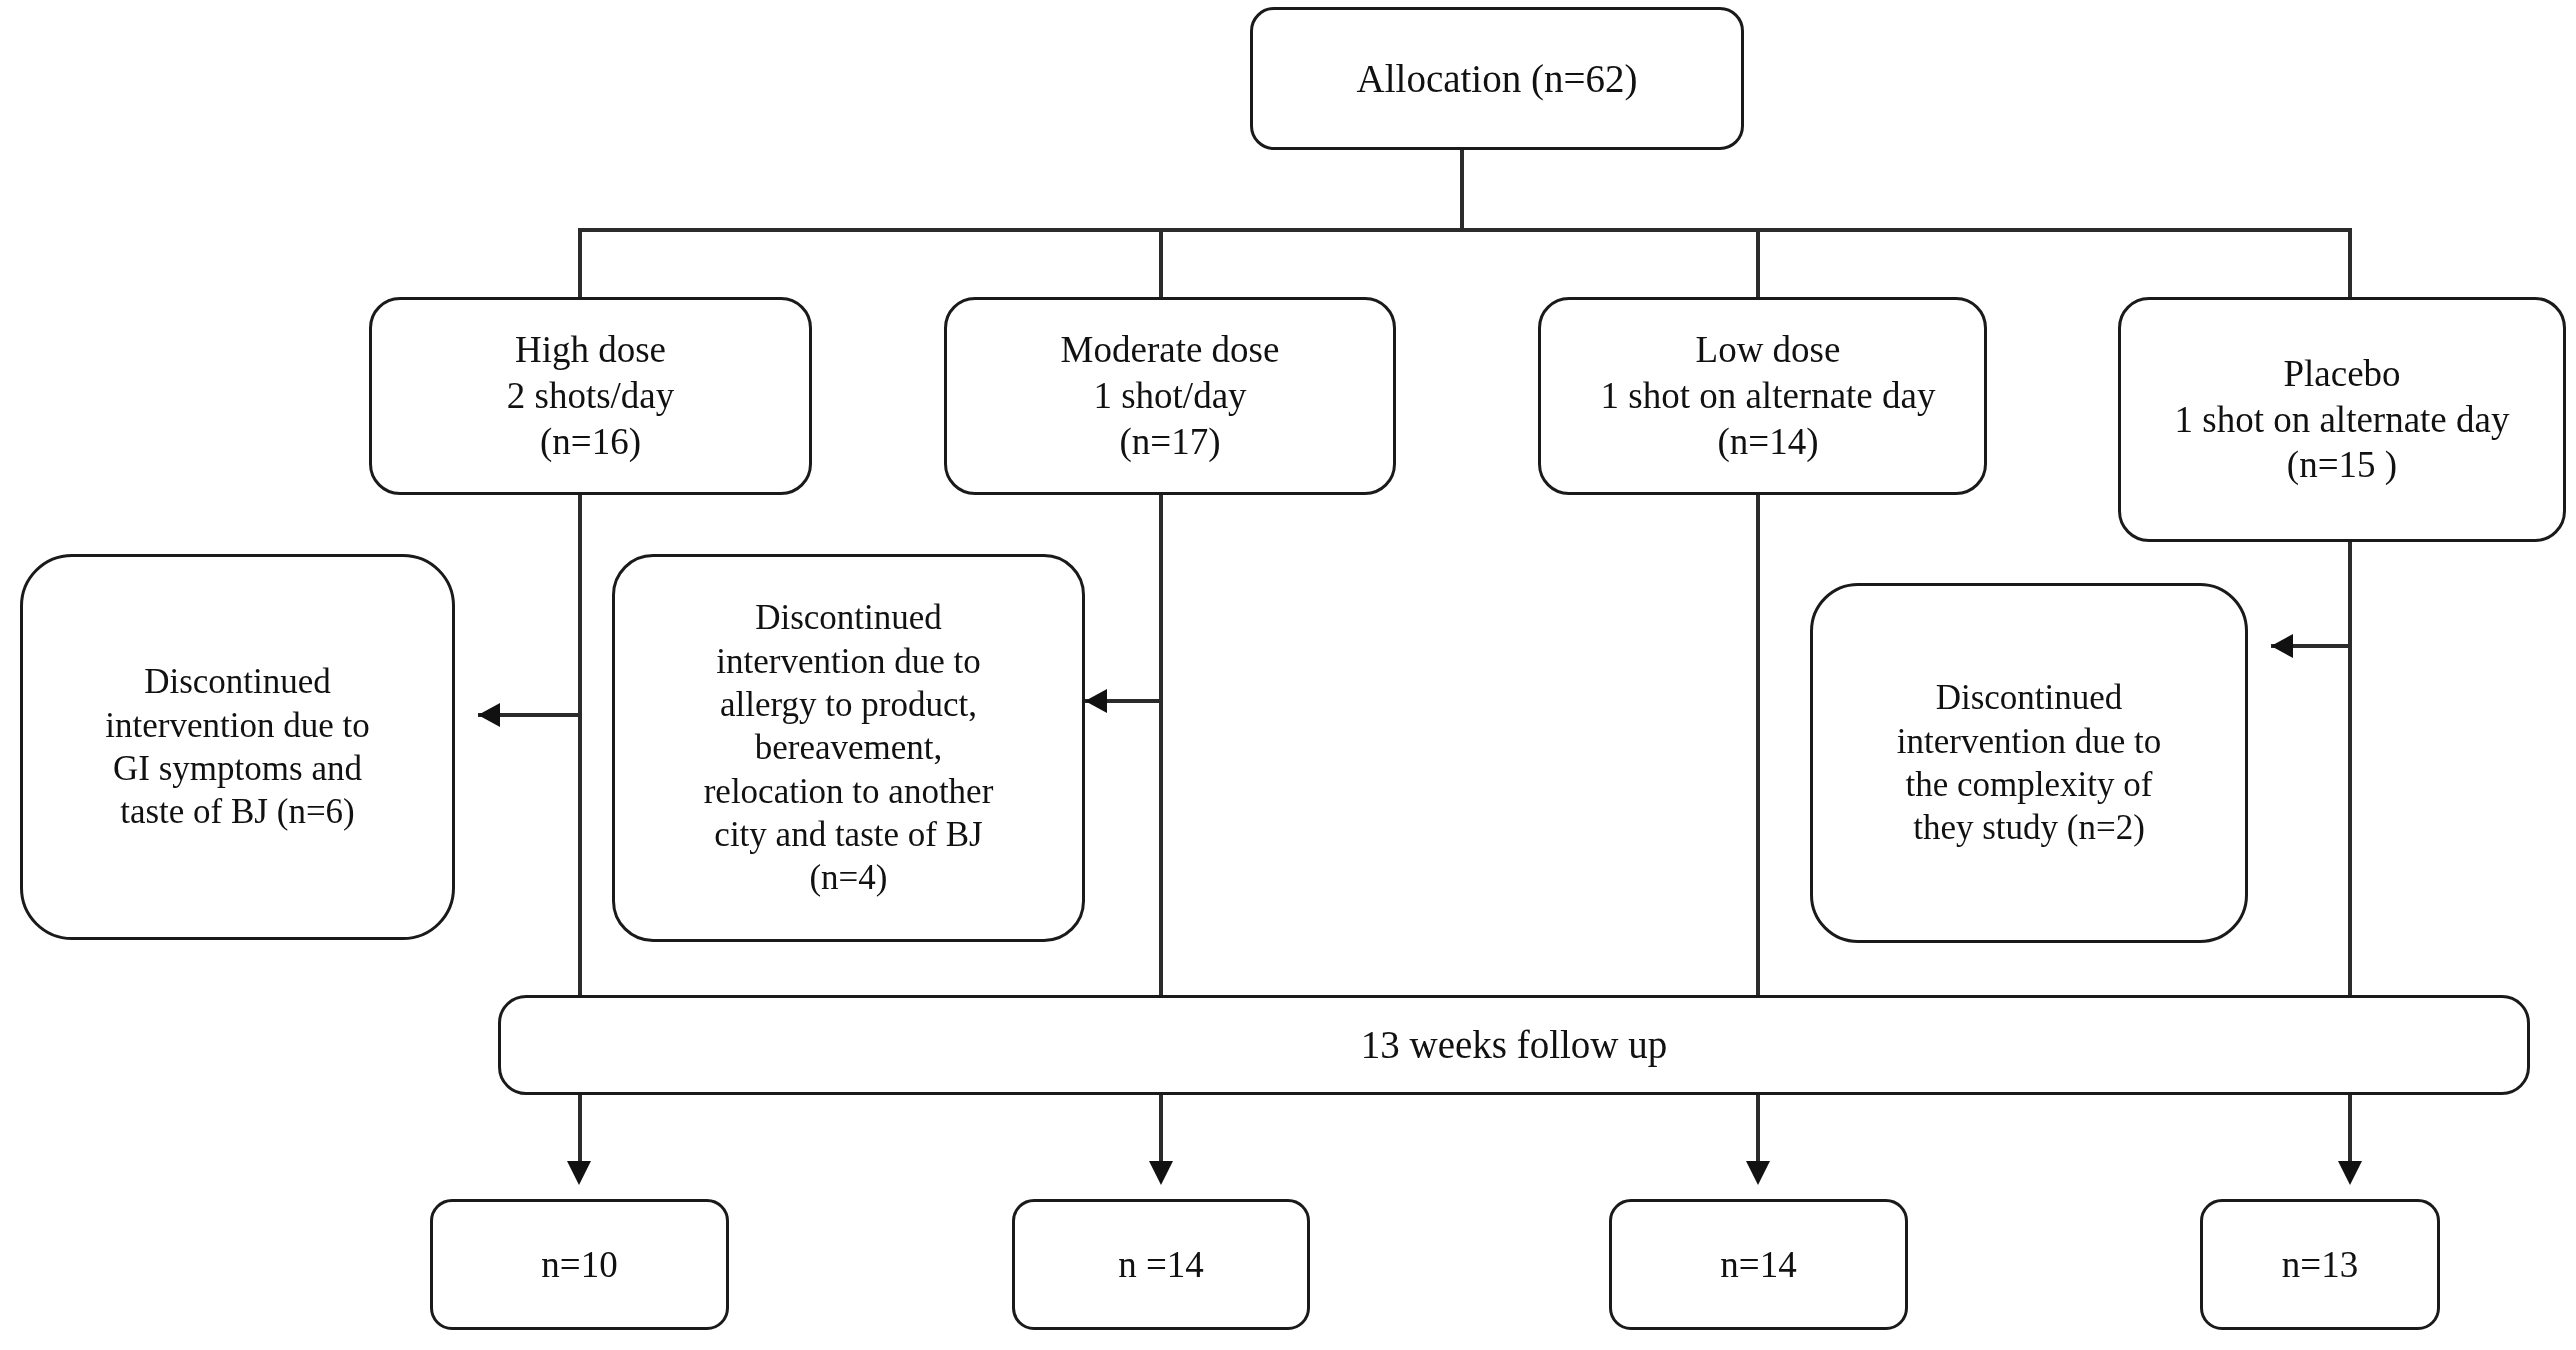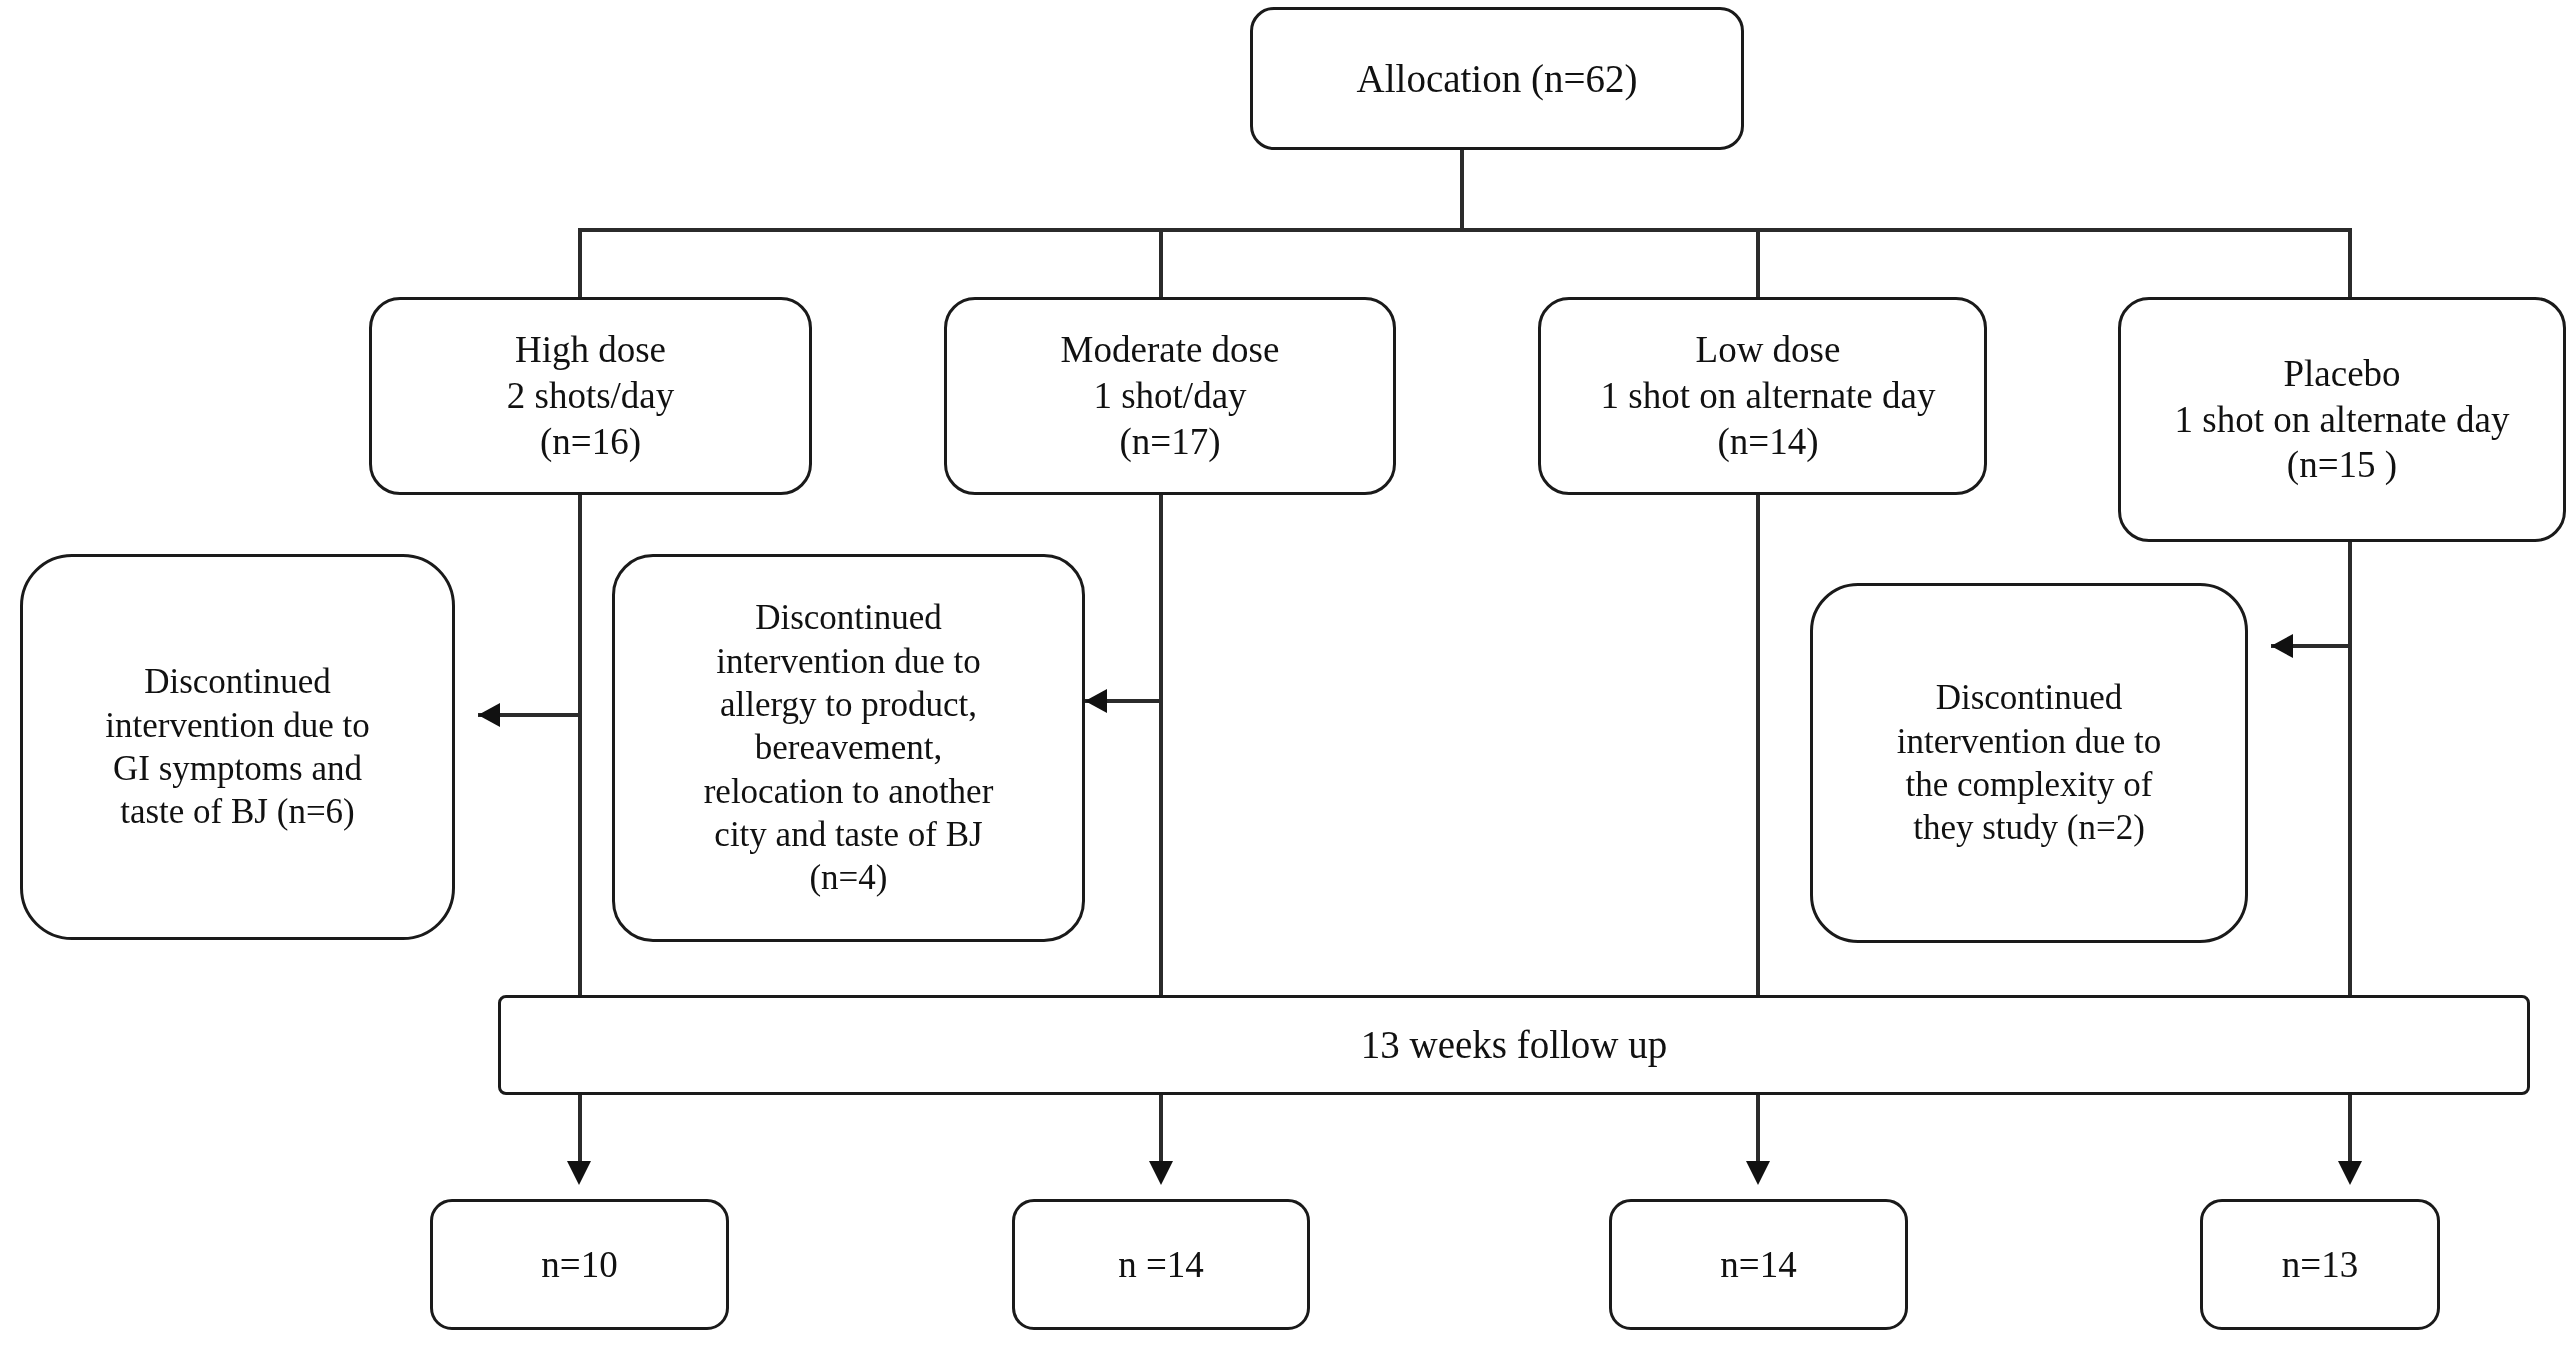--- a/index.html
+++ b/index.html
@@ -142,21 +142,21 @@
 
   <div class="hline" style="left:1085px; top:699px; width:76px;"></div>
   <div class="arrow-left" style="left:1085px; top:689px;"></div>
 
   <div class="hline" style="left:478px; top:713px; width:101px;"></div>
   <div class="arrow-left" style="left:478px; top:703px;"></div>
 
   <div class="hline" style="left:2271px; top:644px; width:79px;"></div>
   <div class="arrow-left" style="left:2271px; top:634px;"></div>
 
-  <div class="node f42" style="left:498px; top:995px; width:2032px; height:100px; border-radius:8px;">
+  <div class="node f42" style="left:498px; top:995px; width:2032px; height:100px; border-radius:28px;">
     <span class="node-txt">13 weeks follow up</span>
   </div>
 
   <div class="vline" style="left:578px; top:1094px; height:72px;"></div>
   <div class="arrow-down" style="left:567px; top:1161px;"></div>
 
   <div class="vline" style="left:1159px; top:1094px; height:72px;"></div>
   <div class="arrow-down" style="left:1149px; top:1161px;"></div>
 
   <div class="vline" style="left:1756px; top:1094px; height:72px;"></div>

